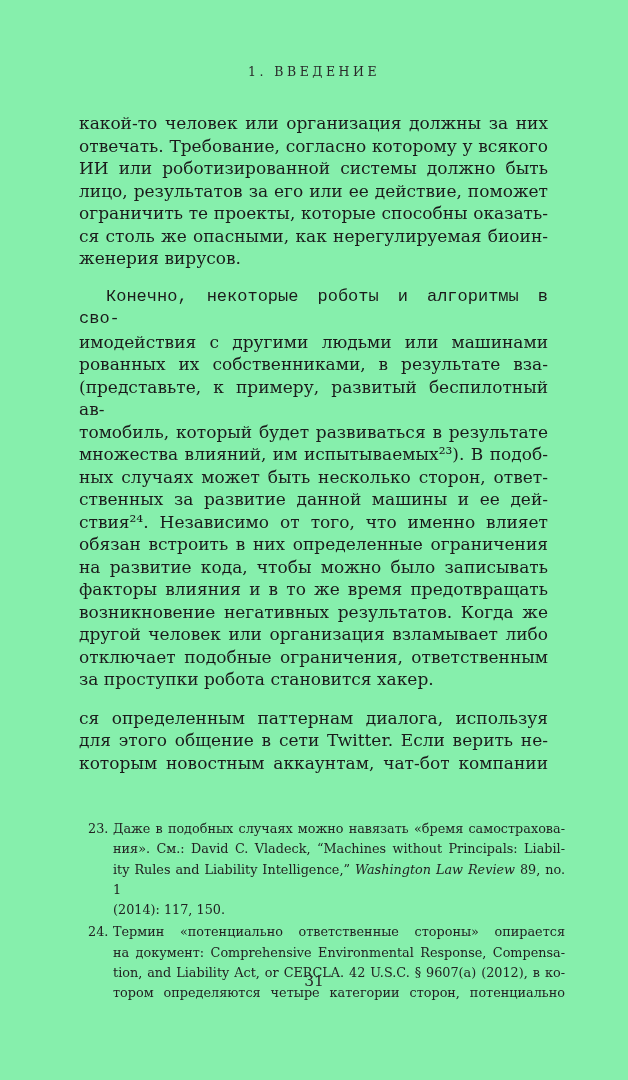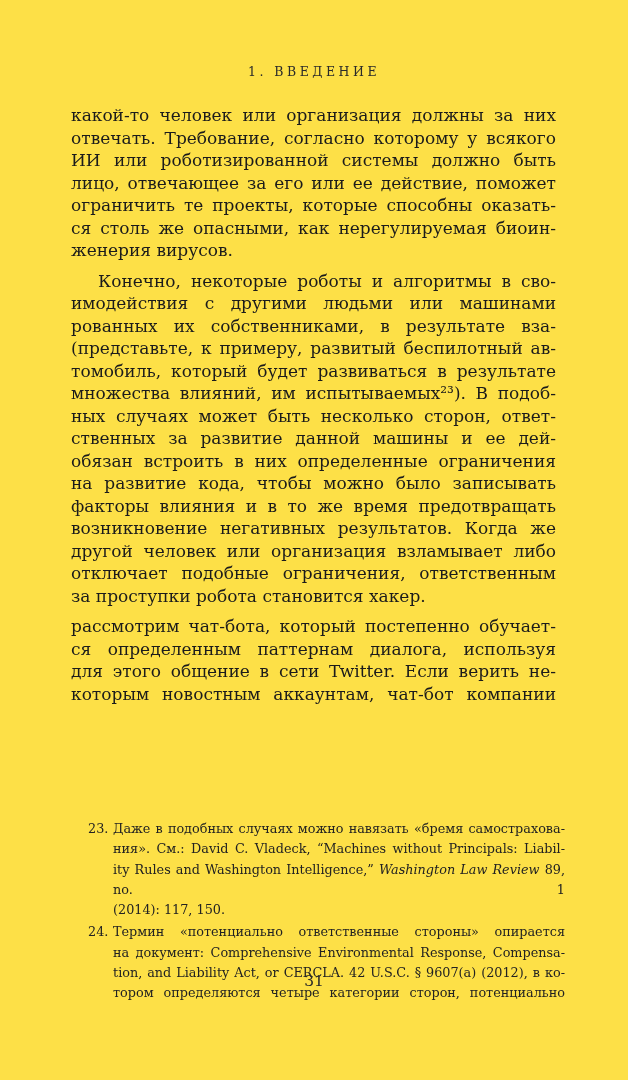--- a/index.html
+++ b/index.html
@@ -5,21 +5,21 @@
   html, body {
     margin: 0;
     padding: 0;
     background: #e9e9e9;
   }
   .page {
     position: relative;
     width: 628px;
     height: 1080px;
     margin: 0 auto;
-    background: #fde047;
+    background: #86efac;
     color: #1b1b1b;
     font-family: "DejaVu Serif", "Liberation Serif", serif;
     overflow: hidden;
   }
   .running-header {
     position: absolute;
     top: 64px;
     left: 0;
     width: 100%;
     text-align: center;
@@ -28,29 +28,29 @@
     color: #2a2a2a;
   }
   .body-text {
     position: absolute;
     top: 96px;
     left: 63px;
     width: 501px;
     font-size: 17px;
     line-height: 22.5px;
   }
-  .para { margin: 8px; }
+  .para { margin: 16px; }
   .bline {
     text-align: justify;
     text-align-last: justify;
     overflow: hidden;
     white-space: normal;
   }
   .bline.last { text-align-last: left; }
-  .bline.indent { text-indent: 27px; }
+  .bline.indent { text-indent: 27px; font-family: Liberation Mono, monospace; }
   .footnotes {
     position: absolute;
     top: 797px;
     left: 88px;
     width: 477px;
     font-size: 12.8px;
     line-height: 20.3px;
     color: #222222;
     margin-top: 22px;
   }
@@ -87,60 +87,60 @@
 <div class="page">
 
   <div class="running-header">1. ВВЕДЕНИЕ</div>
 
   <div class="body-text">
 
     <div class="para">
       <div class="bline">какой-то человек или организация должны за них</div>
       <div class="bline">отвечать. Требование, согласно которому у всякого</div>
       <div class="bline">ИИ или роботизированной системы должно быть</div>
-      <div class="bline">лицо, отвечающее за его или ее действие, поможет</div>
+      <div class="bline">лицо, результатов за его или ее действие, поможет</div>
       <div class="bline">ограничить те проекты, которые способны оказать-</div>
       <div class="bline">ся столь же опасными, как нерегулируемая биоин-</div>
       <div class="bline last">женерия вирусов.</div>
     </div>
 
     <div class="para">
       <div class="bline indent">Конечно, некоторые роботы и алгоритмы в сво-</div>
       <div class="bline">имодействия с другими людьми или машинами</div>
       <div class="bline">рованных их собственниками, в результате вза-</div>
       <div class="bline">(представьте, к примеру, развитый беспилотный ав-</div>
       <div class="bline">томобиль, который будет развиваться в результате</div>
       <div class="bline">множества влияний, им испытываемых²³). В подоб-</div>
       <div class="bline">ных случаях может быть несколько сторон, ответ-</div>
       <div class="bline">ственных за развитие данной машины и ее дей-</div>
+      <div class="bline">ствия²⁴. Независимо от того, что именно влияет</div>
       <div class="bline">обязан встроить в них определенные ограничения</div>
       <div class="bline">на развитие кода, чтобы можно было записывать</div>
       <div class="bline">факторы влияния и в то же время предотвращать</div>
       <div class="bline">возникновение негативных результатов. Когда же</div>
       <div class="bline">другой человек или организация взламывает либо</div>
       <div class="bline">отключает подобные ограничения, ответственным</div>
       <div class="bline last">за проступки робота становится хакер.</div>
     </div>
 
     <div class="para">
-      <div class="bline">рассмотрим чат-бота, который постепенно обучает-</div>
       <div class="bline">ся определенным паттернам диалога, используя</div>
       <div class="bline">для этого общение в сети Twitter. Если верить не-</div>
       <div class="bline">которым новостным аккаунтам, чат-бот компании</div>
     </div>
 
   </div>
 
   <div class="footnotes">
 
     <div class="footnote">
       <span class="fn-num">23.</span>
       <div class="fline"><span>Даже в подобных случаях можно навязать «бремя самострахова-</span></div>
       <div class="fline"><span>ния». См.: David C. Vladeck, “Machines without Principals: Liabil-</span></div>
-      <div class="fline"><span>ity Rules and Washington Intelligence,” </span><span class="italic">Washington Law Review</span><span> 89, no. 1</span></div>
+      <div class="fline"><span>ity Rules and Liability Intelligence,” </span><span class="italic">Washington Law Review</span><span> 89, no. 1</span></div>
       <div class="fline last"><span>(2014): 117, 150.</span></div>
     </div>
 
     <div class="footnote">
       <span class="fn-num">24.</span>
       <div class="fline"><span>Термин «потенциально ответственные стороны» опирается</span></div>
       <div class="fline"><span>на документ: Comprehensive Environmental Response, Compensa-</span></div>
       <div class="fline"><span>tion, and Liability Act, or CERCLA. 42 U.S.C. § 9607(a) (2012), в ко-</span></div>
       <div class="fline"><span>тором определяются четыре категории сторон, потенциально</span></div>
     </div>

